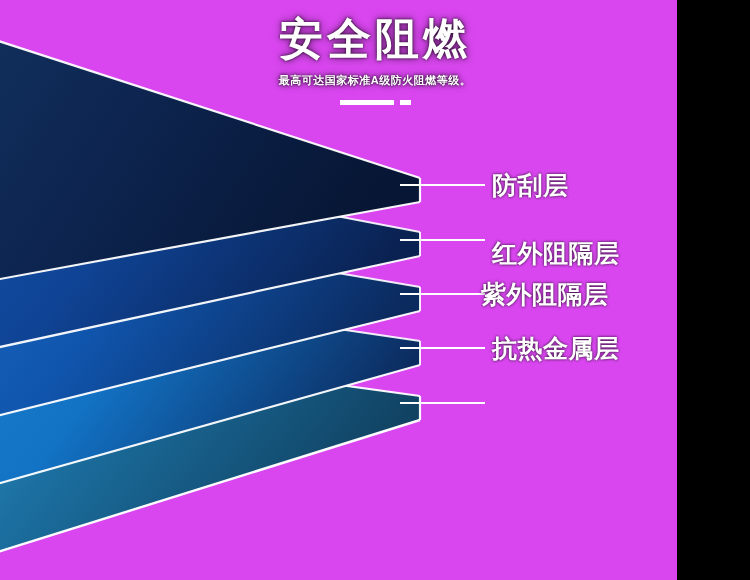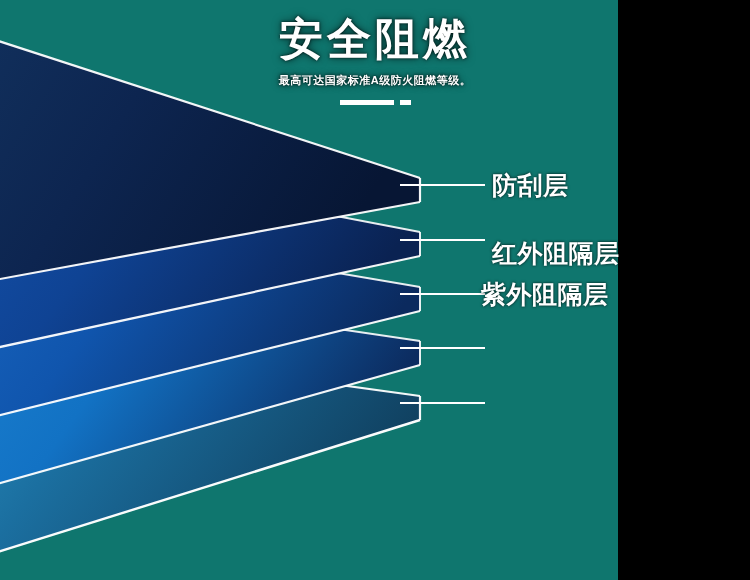--- a/index.html
+++ b/index.html
@@ -4,22 +4,22 @@
 <style>
   * { margin:0; padding:0; box-sizing:border-box; }
   html, body {
     width:750px; height:580px;
     background:#000;
     font-family:"Liberation Sans", sans-serif;
     overflow:hidden;
   }
   #stage {
     position:relative;
-    width:618px; height:580px;
-    background:#0f766e;
+    width:677px; height:580px;
+    background:#d946ef;
   }
   #layers {
     position:absolute;
     left:0; top:0;
     width:750px; height:580px;
   }
   .heading-block {
     position:absolute;
     left:0; top:14px;
     width:750px;
@@ -160,15 +160,16 @@
     <line id="leader-1" x1="400" y1="240" x2="485" y2="240" stroke="#ffffff" stroke-width="2.2"></line>
     <line id="leader-2" x1="400" y1="294" x2="485" y2="294" stroke="#ffffff" stroke-width="2.2"></line>
     <line id="leader-3" x1="400" y1="348" x2="485" y2="348" stroke="#ffffff" stroke-width="2.2"></line>
     <line id="leader-4" x1="400" y1="403" x2="485" y2="403" stroke="#ffffff" stroke-width="2.2"></line>
   </svg>
 
   <div class="callouts">
     <div class="callout-label" id="label-0" style="left: 492px; top: 185px;">防刮层</div>
     <div class="callout-label" id="label-1" style="left: 492px; top: 253px;">红外阻隔层</div>
     <div class="callout-label" id="label-2" style="left: 481px; top: 294px;">紫外阻隔层</div>
+    <div class="callout-label" id="label-3" style="left: 492px; top: 348px;">抗热金属层</div>
   </div>
 
 </div>
 
 </body></html>

